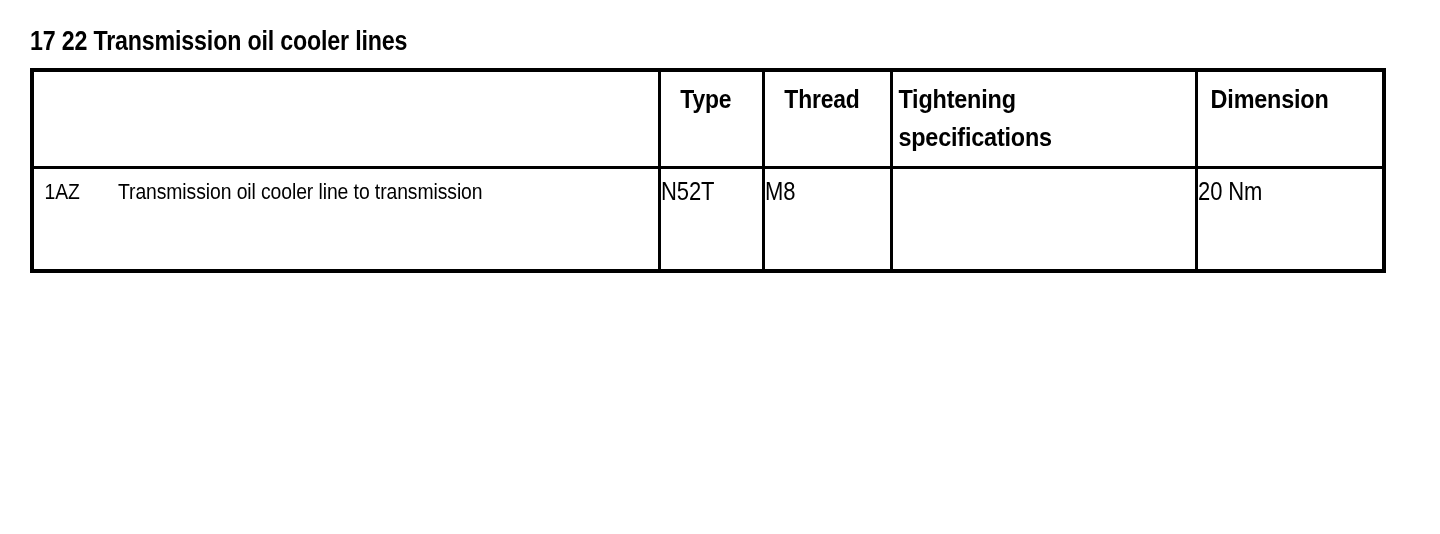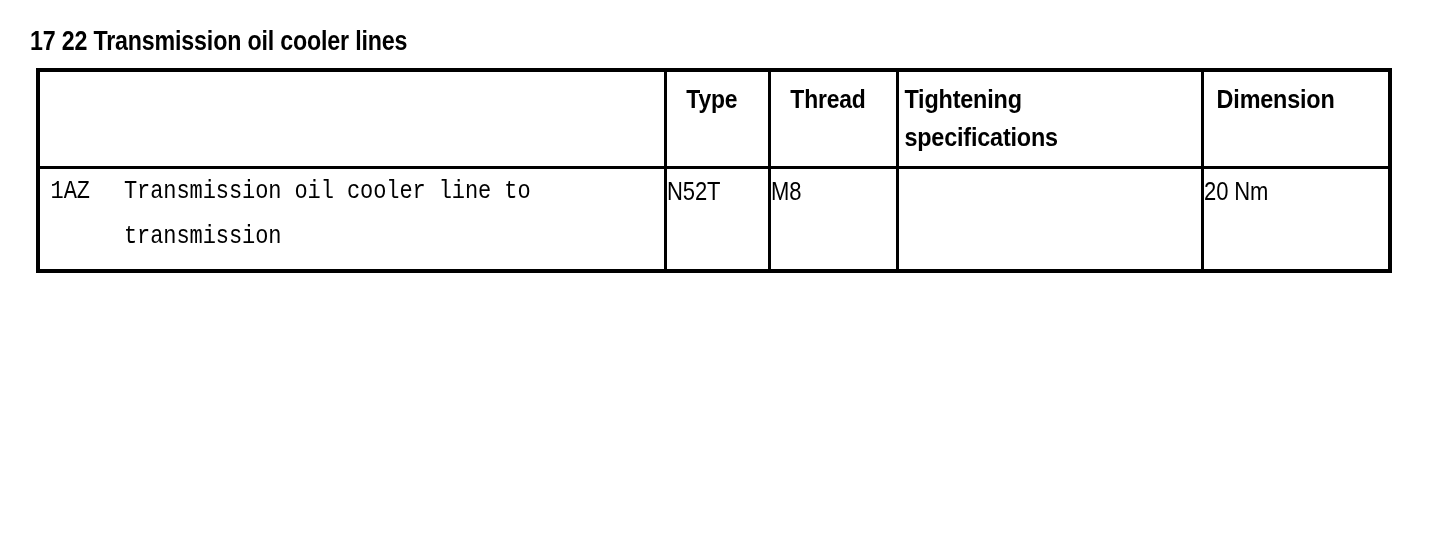--- a/index.html
+++ b/index.html
@@ -26,21 +26,21 @@
     font-size: 27px;
     font-weight: bold;
     letter-spacing: -0.2px;
     line-height: 30px;
     white-space: nowrap;
     transform: scaleX(0.86);
     transform-origin: left top;
   }
   .spec-table {
     position: absolute;
-    left: 36px;
+    left: 30px;
     top: 68px;
     width: 1352px;
     border-collapse: collapse;
     table-layout: fixed;
   }
   .spec-table td, .spec-table th {
     border: 3px solid #000000;
     padding: 0;
     vertical-align: top;
     background: #ffffff;
@@ -84,24 +84,23 @@
   .body-row td {
     height: 100px;
   }
   .cell-desc {
     position: relative;
     padding: 10px 6px 0 0;
   }
   .desc-inner {
     display: flex;
     align-items: flex-start;
-    font-size: 25px;
+    font-size: 22px;
     line-height: 45px;
     letter-spacing: -0.1px;
-    font-family: Liberation Mono, monospace;
   }
   .item-label {
     flex: 0 0 auto;
     width: 84px;
     padding-left: 12px;
     box-sizing: border-box;
     white-space: nowrap;
     transform: scaleX(0.88);
     transform-origin: left top;
   }

